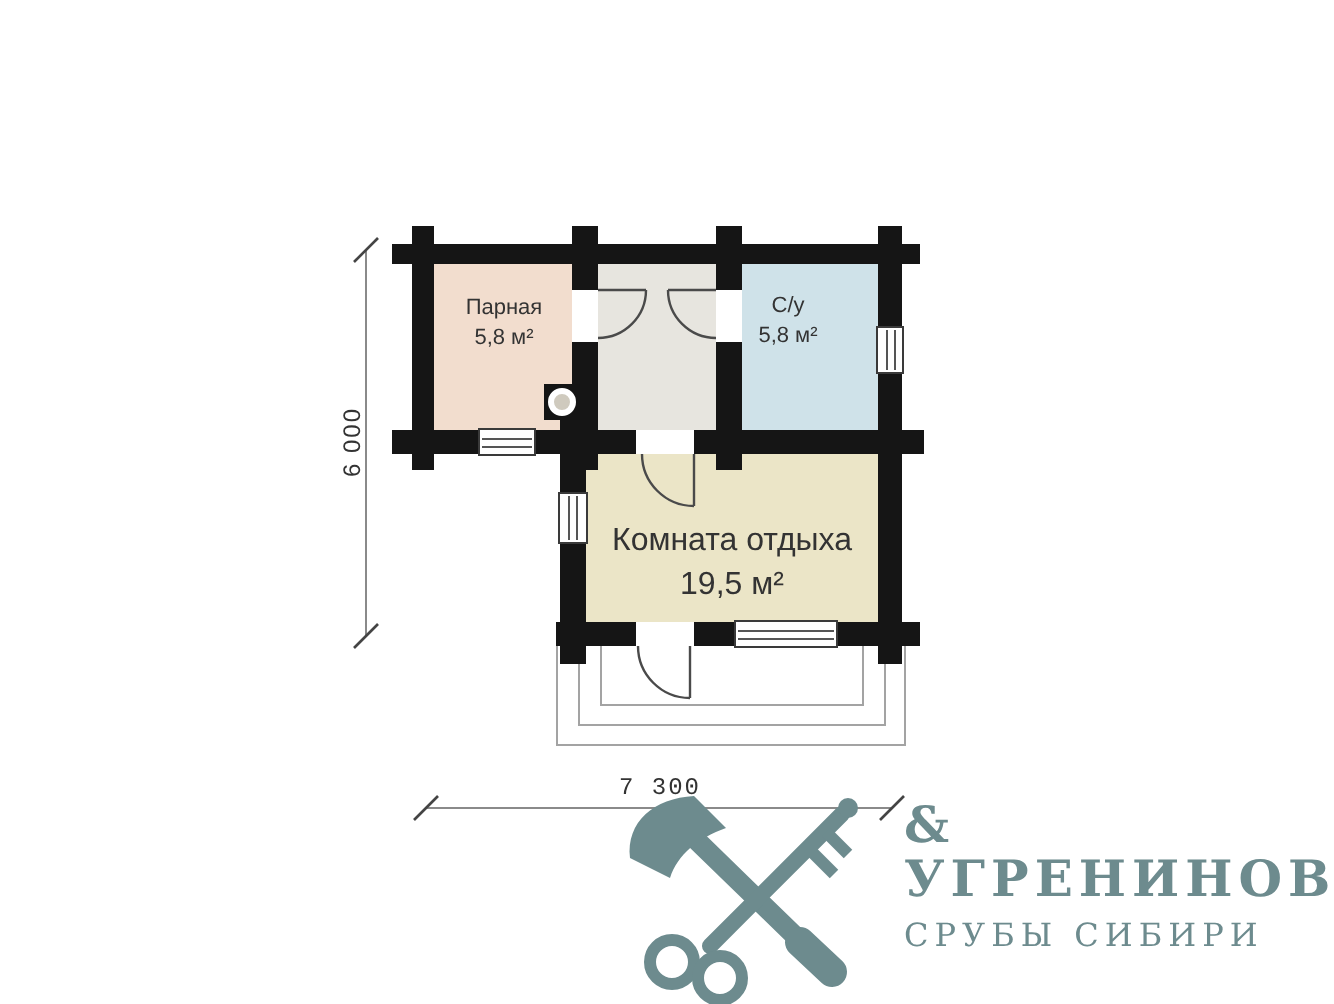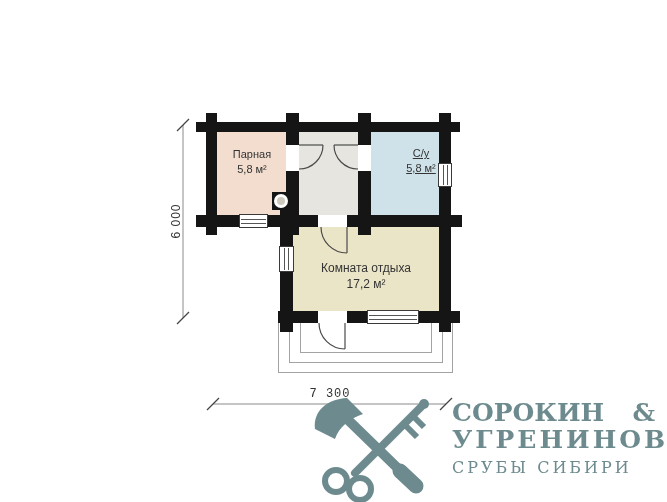--- a/index.html
+++ b/index.html
@@ -16,21 +16,21 @@
   .window{position:absolute;background:#fff;border:1px solid #3a3a3a;z-index:4;
           display:flex;flex-direction:column;justify-content:center;gap:3px;padding:2px 1px;box-sizing:border-box;}
   .window .pane{height:0;border-top:1px solid #555;width:100%;}
   .window.v{flex-direction:row;padding:1px 2px;gap:3px;}
   .window.v .pane{width:0;height:100%;border-top:none;border-left:1px solid #555;}
   
   .stove{position:absolute;background:#141414;z-index:4;display:flex;align-items:center;justify-content:center;}
   .stove .ring{width:8px;height:8px;border:3px solid #fff;border-radius:50%;background:#cfcabe;}
   
   .room-label{position:absolute;z-index:5;text-align:center;color:#333;font-size:11px;line-height:1.35;}
-  .room-label.big{font-size:12px;}
+  .room-label.big{font-size:16px;}
   .svg-overlay{position:absolute;left:0;top:0;z-index:6;pointer-events:none;}
   .door-path{fill:none;stroke:#4a4a4a;stroke-width:1.2;}
   .dim-line{stroke:#8a8a8a;stroke-width:1;}
   .dim-tick{stroke:#444;stroke-width:1.3;}
   .dim-label{position:absolute;z-index:6;font-size:12px;color:#333;text-align:center;letter-spacing:1px;}
   .dim-label.vert{transform:rotate(-90deg);transform-origin:center;}
   
   .logo-text{position:absolute;z-index:7;color:var(--brand,#6d8b8e);}
   .logo-line1{display:flex;justify-content:space-between;align-items:flex-start;
               font-family:"DejaVu Serif",serif;font-weight:bold;font-size:25px;line-height:1.08;}
@@ -111,27 +111,27 @@
 
     <line class="dim-line" x1="213" y1="404" x2="446" y2="404"></line>
     <line class="dim-tick" x1="207" y1="410" x2="219" y2="398"></line>
     <line class="dim-tick" x1="440" y1="410" x2="452" y2="398"></line>
   </svg>
 
   <div class="room-label" style="left:217px;top:147px;width:70px;">
     <div>Парная</div>
     <div>5,8 м²</div>
   </div>
-  <div class="room-label" style="left:383px;top:146px;width:76px;text-decoration:underline;">
+  <div class="room-label" style="left:356px;top:146px;width:76px;">
     <div>С/у</div>
     <div>5,8 м²</div>
   </div>
   <div class="room-label big" style="left:293px;top:260px;width:146px;">
     <div>Комната отдыха</div>
-    <div>17,2 м²</div>
+    <div>19,5 м²</div>
   </div>
 
   <div class="dim-label vert" style="left:148px;top:214px;width:56px;">6 000</div>
   <div class="dim-label" style="left:300px;top:387px;width:60px;font-family:Liberation Mono, monospace;">7 300</div>
 
   <svg class="svg-overlay brand-svg" style="left:303px;top:393px;z-index:7;" width="150" height="109" viewBox="0 0 150 109">
 
     <g>
       <path class="stroke" d="M 40 22 L 112 92" stroke-width="10" stroke-linecap="round"></path>
       <path class="stroke" d="M 97 78 L 113 93" stroke-width="15" stroke-linecap="round"></path>
@@ -143,20 +143,19 @@
       <circle class="fill" cx="121" cy="11" r="5"></circle>
       <path class="stroke" d="M 110 23 L 121 34" stroke-width="6"></path>
       <path class="stroke" d="M 101 31 L 114 44" stroke-width="6"></path>
       <circle class="stroke" cx="33" cy="88" r="11" stroke-width="6"></circle>
       <circle class="stroke" cx="57" cy="96" r="11" stroke-width="6"></circle>
     </g>
   </svg>
 
   <div class="logo-text" style="left:452px;top:399px;width:203px;">
     <div class="logo-line1">
-      <span>СОРОКИН</span>
       <span>&amp;</span>
     </div>
     <div class="logo-line2">УГРЕНИНОВ</div>
     <div class="logo-line3">СРУБЫ СИБИРИ</div>
   </div>
 
 </div>
 
 </body></html>

